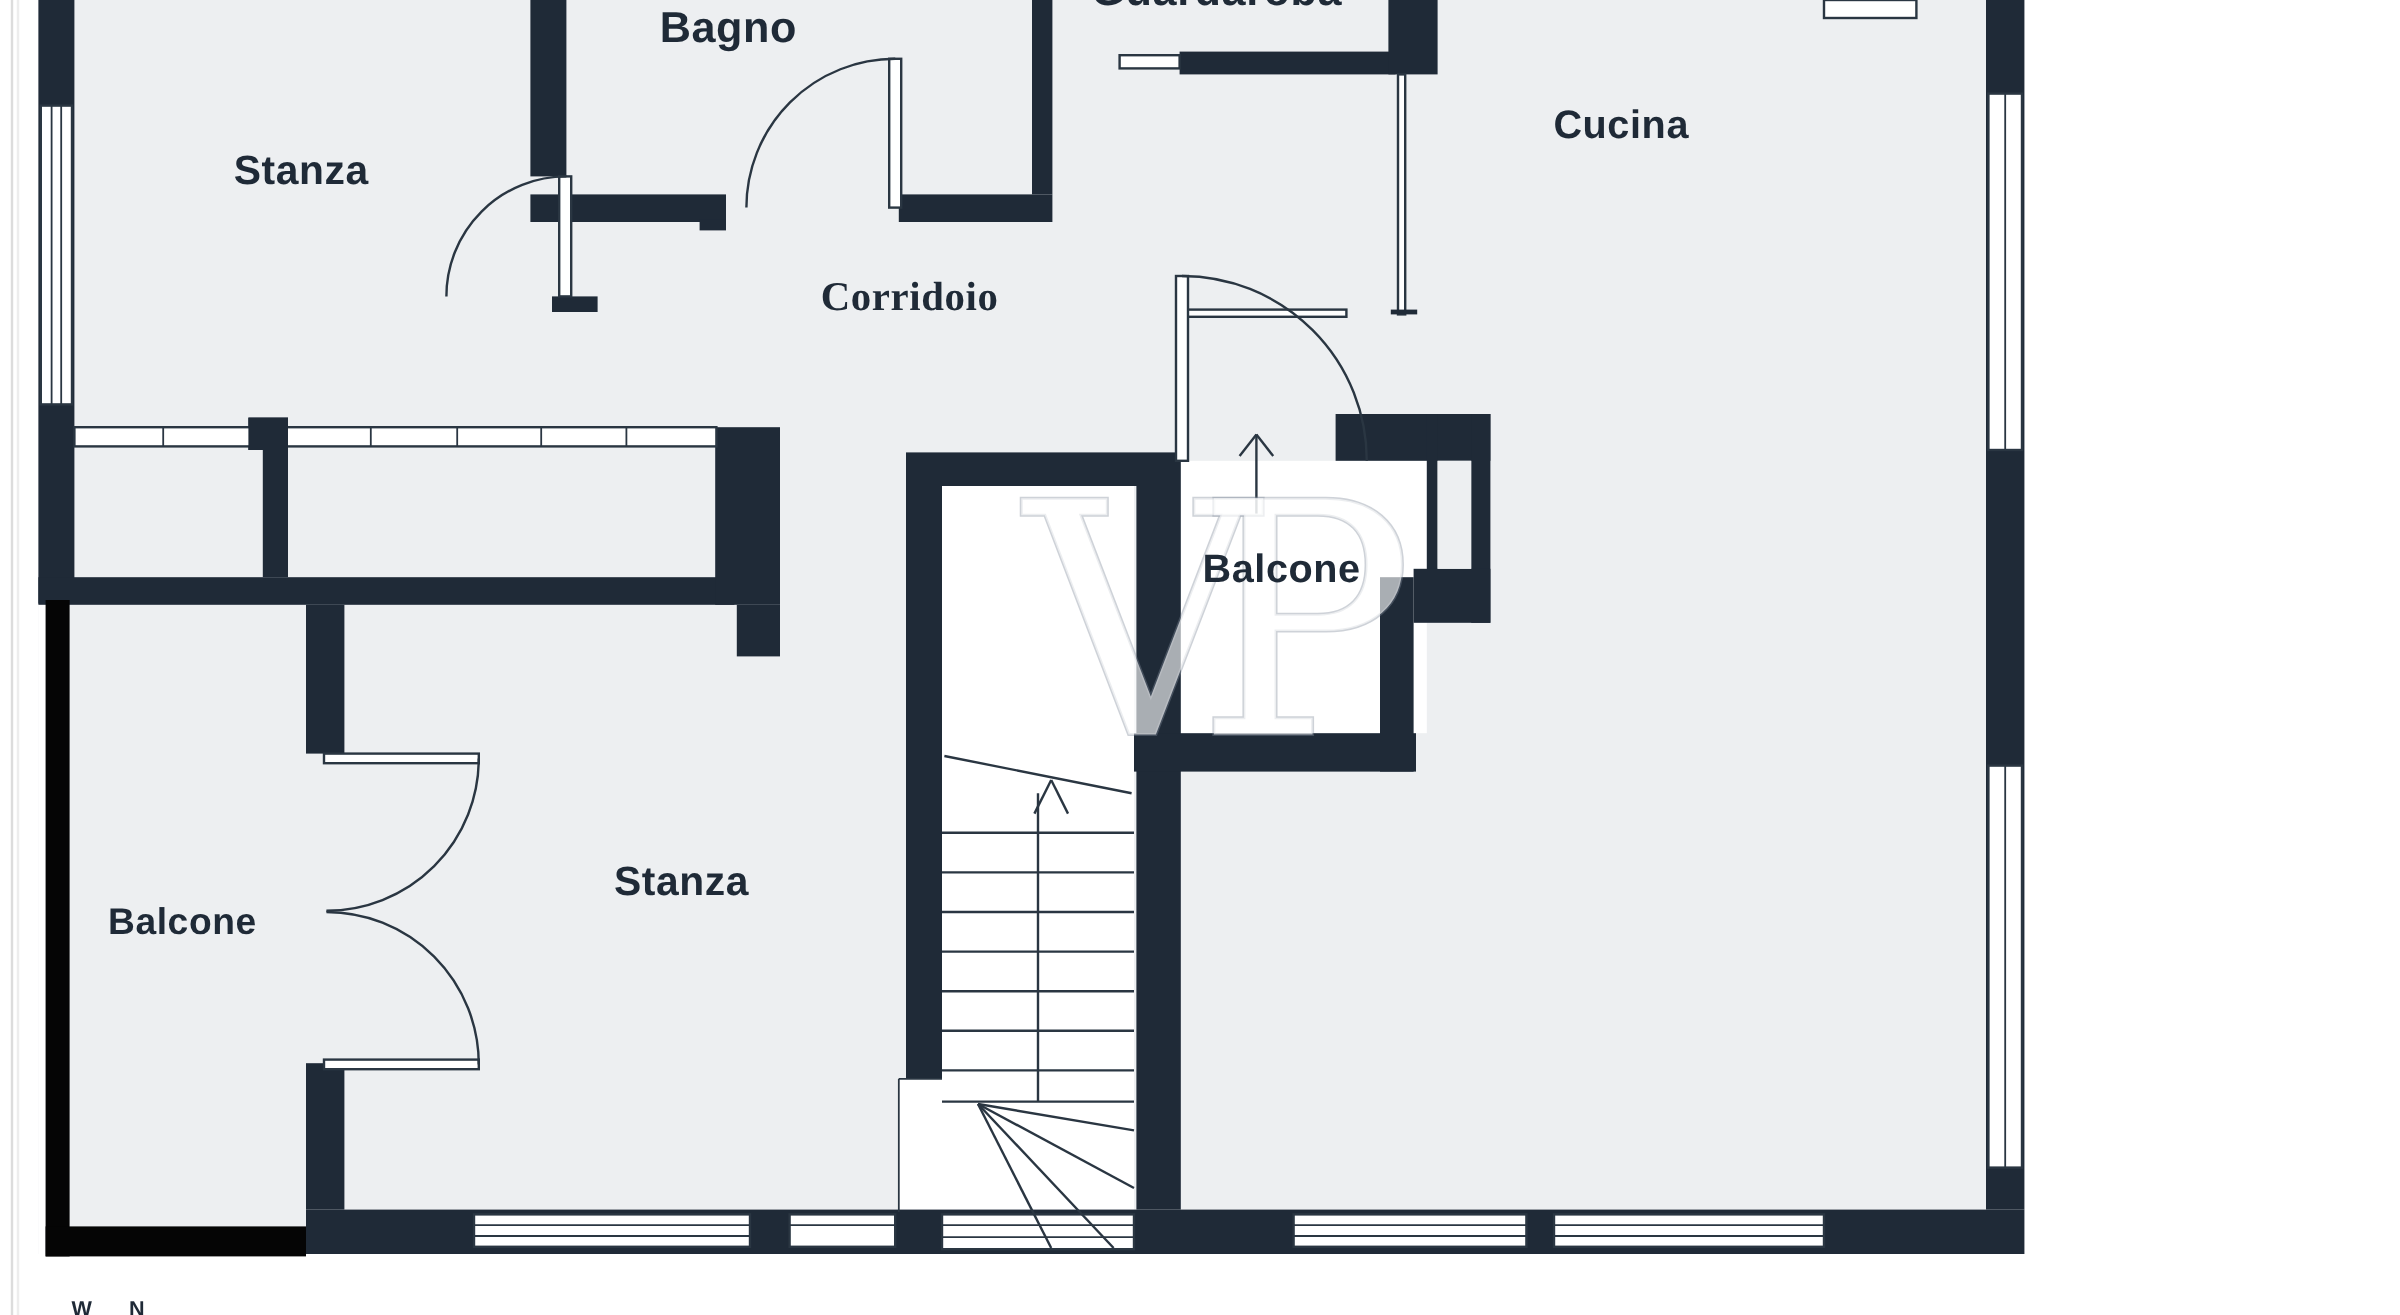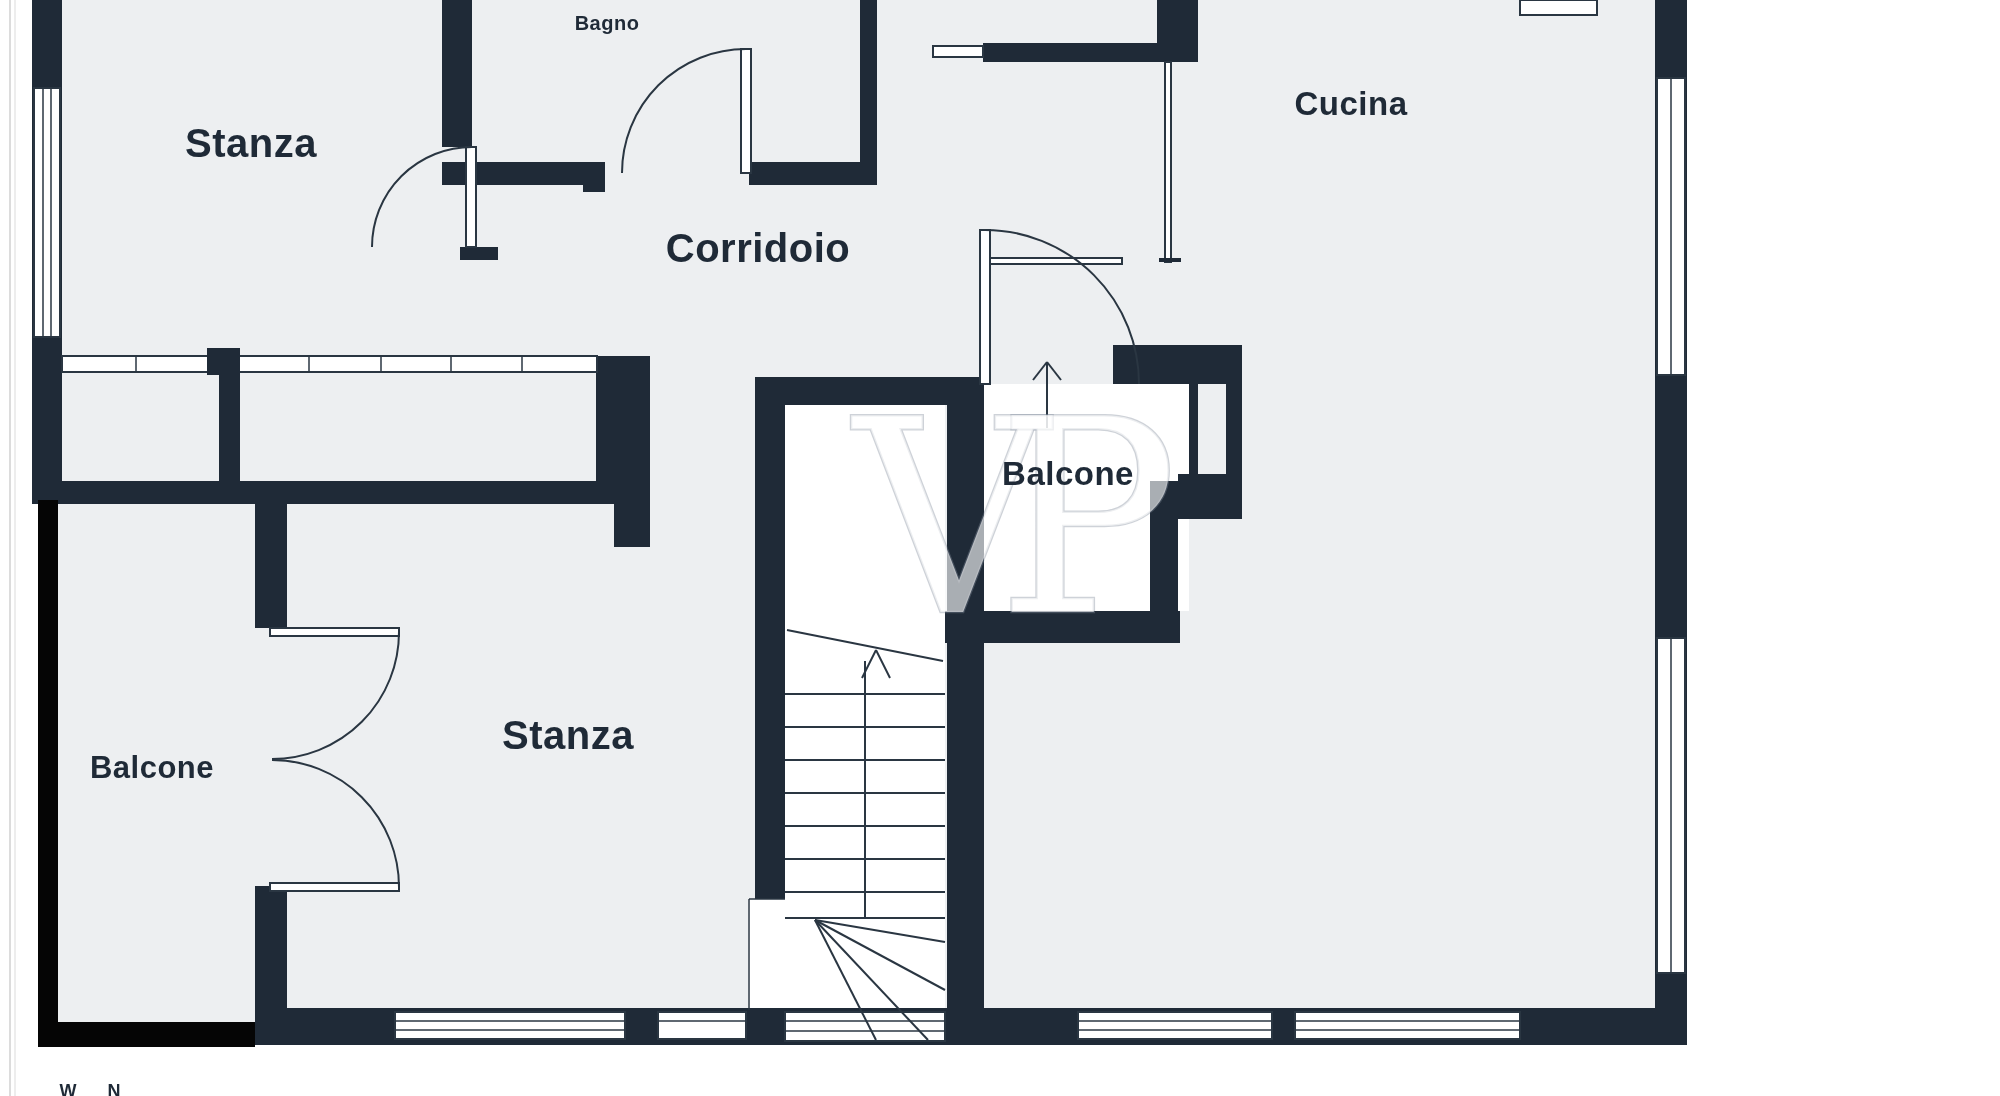--- a/index.html
+++ b/index.html
@@ -1,20 +1,20 @@
 <!DOCTYPE html>
 <html style="--wall: #1f2a37; --floor: #edeff1; --balcony: #050505; --line: #2a3642; --label: #1f2a37; --page: #ffffff; --edge: #dcdcdc; --wmfill: rgba(255,255,255,0.62); --wmstroke: rgba(125,138,152,0.38);"><head>
 <meta charset="utf-8">
 <style>
   html,body{margin:0;padding:0;background:#fff;}
   #canvas{position:relative;width:2000px;height:1096px;overflow:hidden;background:var(--page,#fff);
           font-family:"Liberation Sans",sans-serif;}
   .room-label{position:absolute;transform:translate(-50%,-50%);font-weight:bold;color:var(--label,#1f2a37);
               white-space:nowrap;letter-spacing:.5px;}
-  .lbl-40{font-size:40px;} .lbl-33{font-size:33px;} .lbl-31{font-size:31px;} .lbl-30{font-size:20px;}
+  .lbl-40{font-size:34px;} .lbl-33{font-size:33px;} .lbl-31{font-size:31px;} .lbl-30{font-size:36px;}
   .compass-letter{position:absolute;transform:translate(-50%,0);font-weight:bold;font-size:18px;color:var(--label,#1f2a37);}
   svg{position:absolute;left:0;top:0;}
   .floor{fill:var(--floor,#edeff1);}
   .wall{fill:var(--wall,#1f2a37);}
   .blk{fill:var(--balcony,#050505);}
   .whiteroom{fill:#ffffff;}
   .win{fill:#ffffff;stroke:var(--line,#2a3642);stroke-width:2;}
   .leaf{fill:#ffffff;stroke:var(--line,#2a3642);stroke-width:2;}
   .ln{stroke:var(--line,#2a3642);stroke-width:2;fill:none;}
   .lnthin{stroke:var(--line,#2a3642);stroke-width:1.5;fill:none;}
@@ -180,21 +180,21 @@
       <line class="ln" x1="1047" y1="428" x2="1047" y2="362"></line>
       <line class="ln" x1="1033" y1="380" x2="1047" y2="362"></line>
       <line class="ln" x1="1061" y1="380" x2="1047" y2="362"></line>
     </g>
 
     <text id="watermark-text" x="990" y="612" text-anchor="middle">VP</text>
   </svg>
 
   <div class="room-label lbl-40" style="left:251px;top:143px;">Stanza</div>
   <div class="room-label lbl-30" style="left:607px;top:23px;">Bagno</div>
-  <div class="room-label lbl-40" style="left:758px;top:248px;">Corridoio</div>
+  <div class="room-label lbl-40" style="left:758px;top:248px;font-family:Liberation Serif, serif;">Corridoio</div>
   <div class="room-label lbl-33" style="left:1351px;top:104px;text-align:right;">Cucina</div>
   <div class="room-label lbl-33" style="left:1068px;top:474px;">Balcone</div>
   <div class="room-label lbl-40" style="left:568px;top:735px;">Stanza</div>
   <div class="room-label lbl-31" style="left:152px;top:768px;">Balcone</div>
 
   <div class="room-label lbl-30" style="left:1014px;top:-8px;">Guardaroba</div>
 
   <div class="compass-letter" style="left:68px;top:1081px;">W</div>
   <div class="compass-letter" style="left:114px;top:1081px;">N</div>
 </div>

